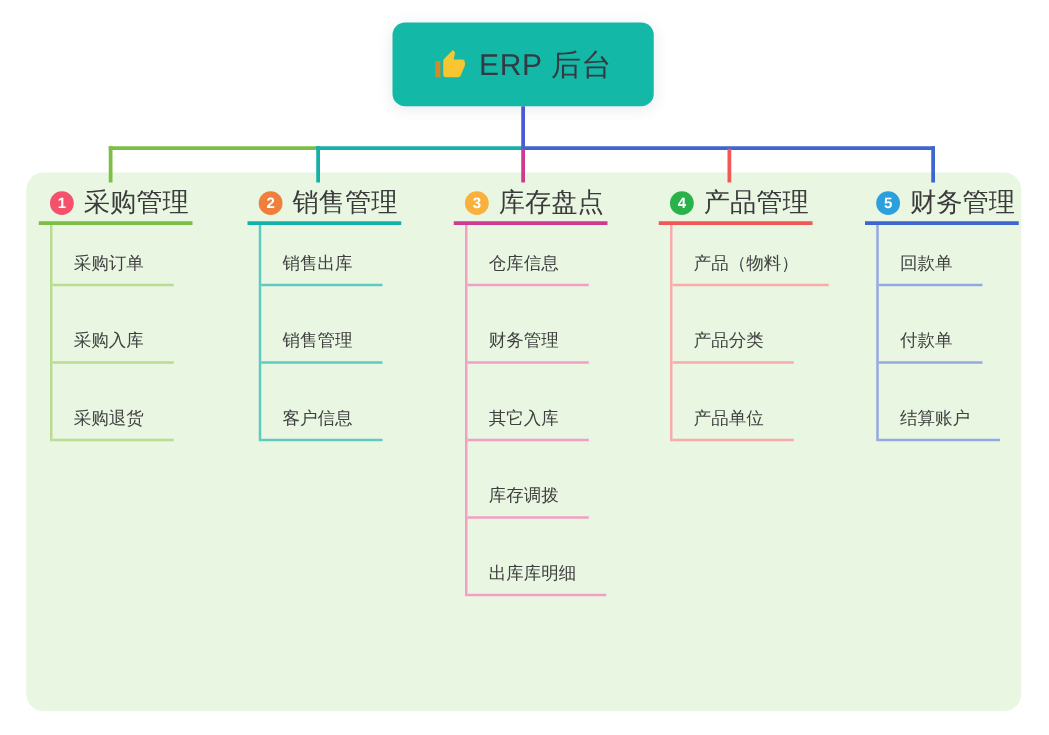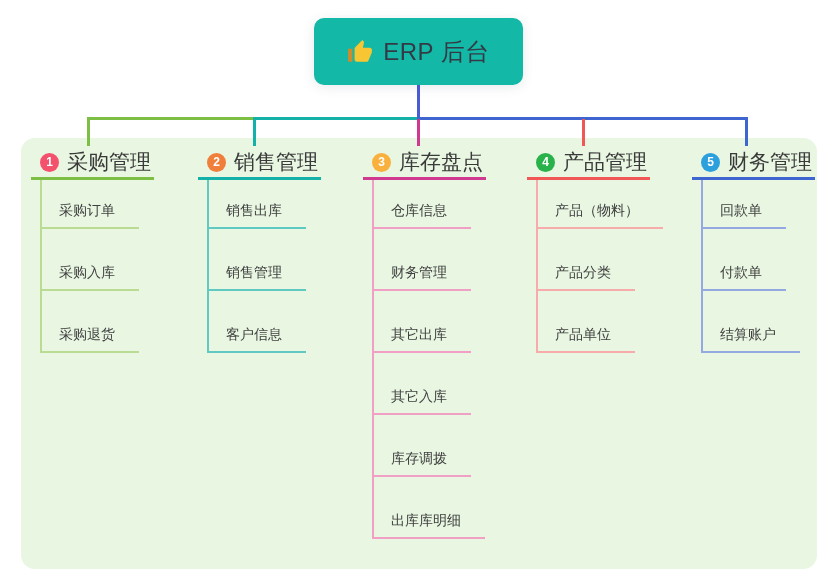--- a/index.html
+++ b/index.html
@@ -108,23 +108,20 @@
       <span class="head-label">库存盘点</span>
     </div>
     <div class="children">
       <div class="child">
           <span>仓库信息</span>
         </div>
       <div class="child">
           <span>财务管理</span>
         </div>
       <div class="child">
-          <span>其它出库</span>
-        </div>
-      <div class="child">
           <span>其它入库</span>
         </div>
       <div class="child">
           <span>库存调拨</span>
         </div>
       <div class="child">
           <span>出库库明细</span>
         </div>
     </div>
   </div>

